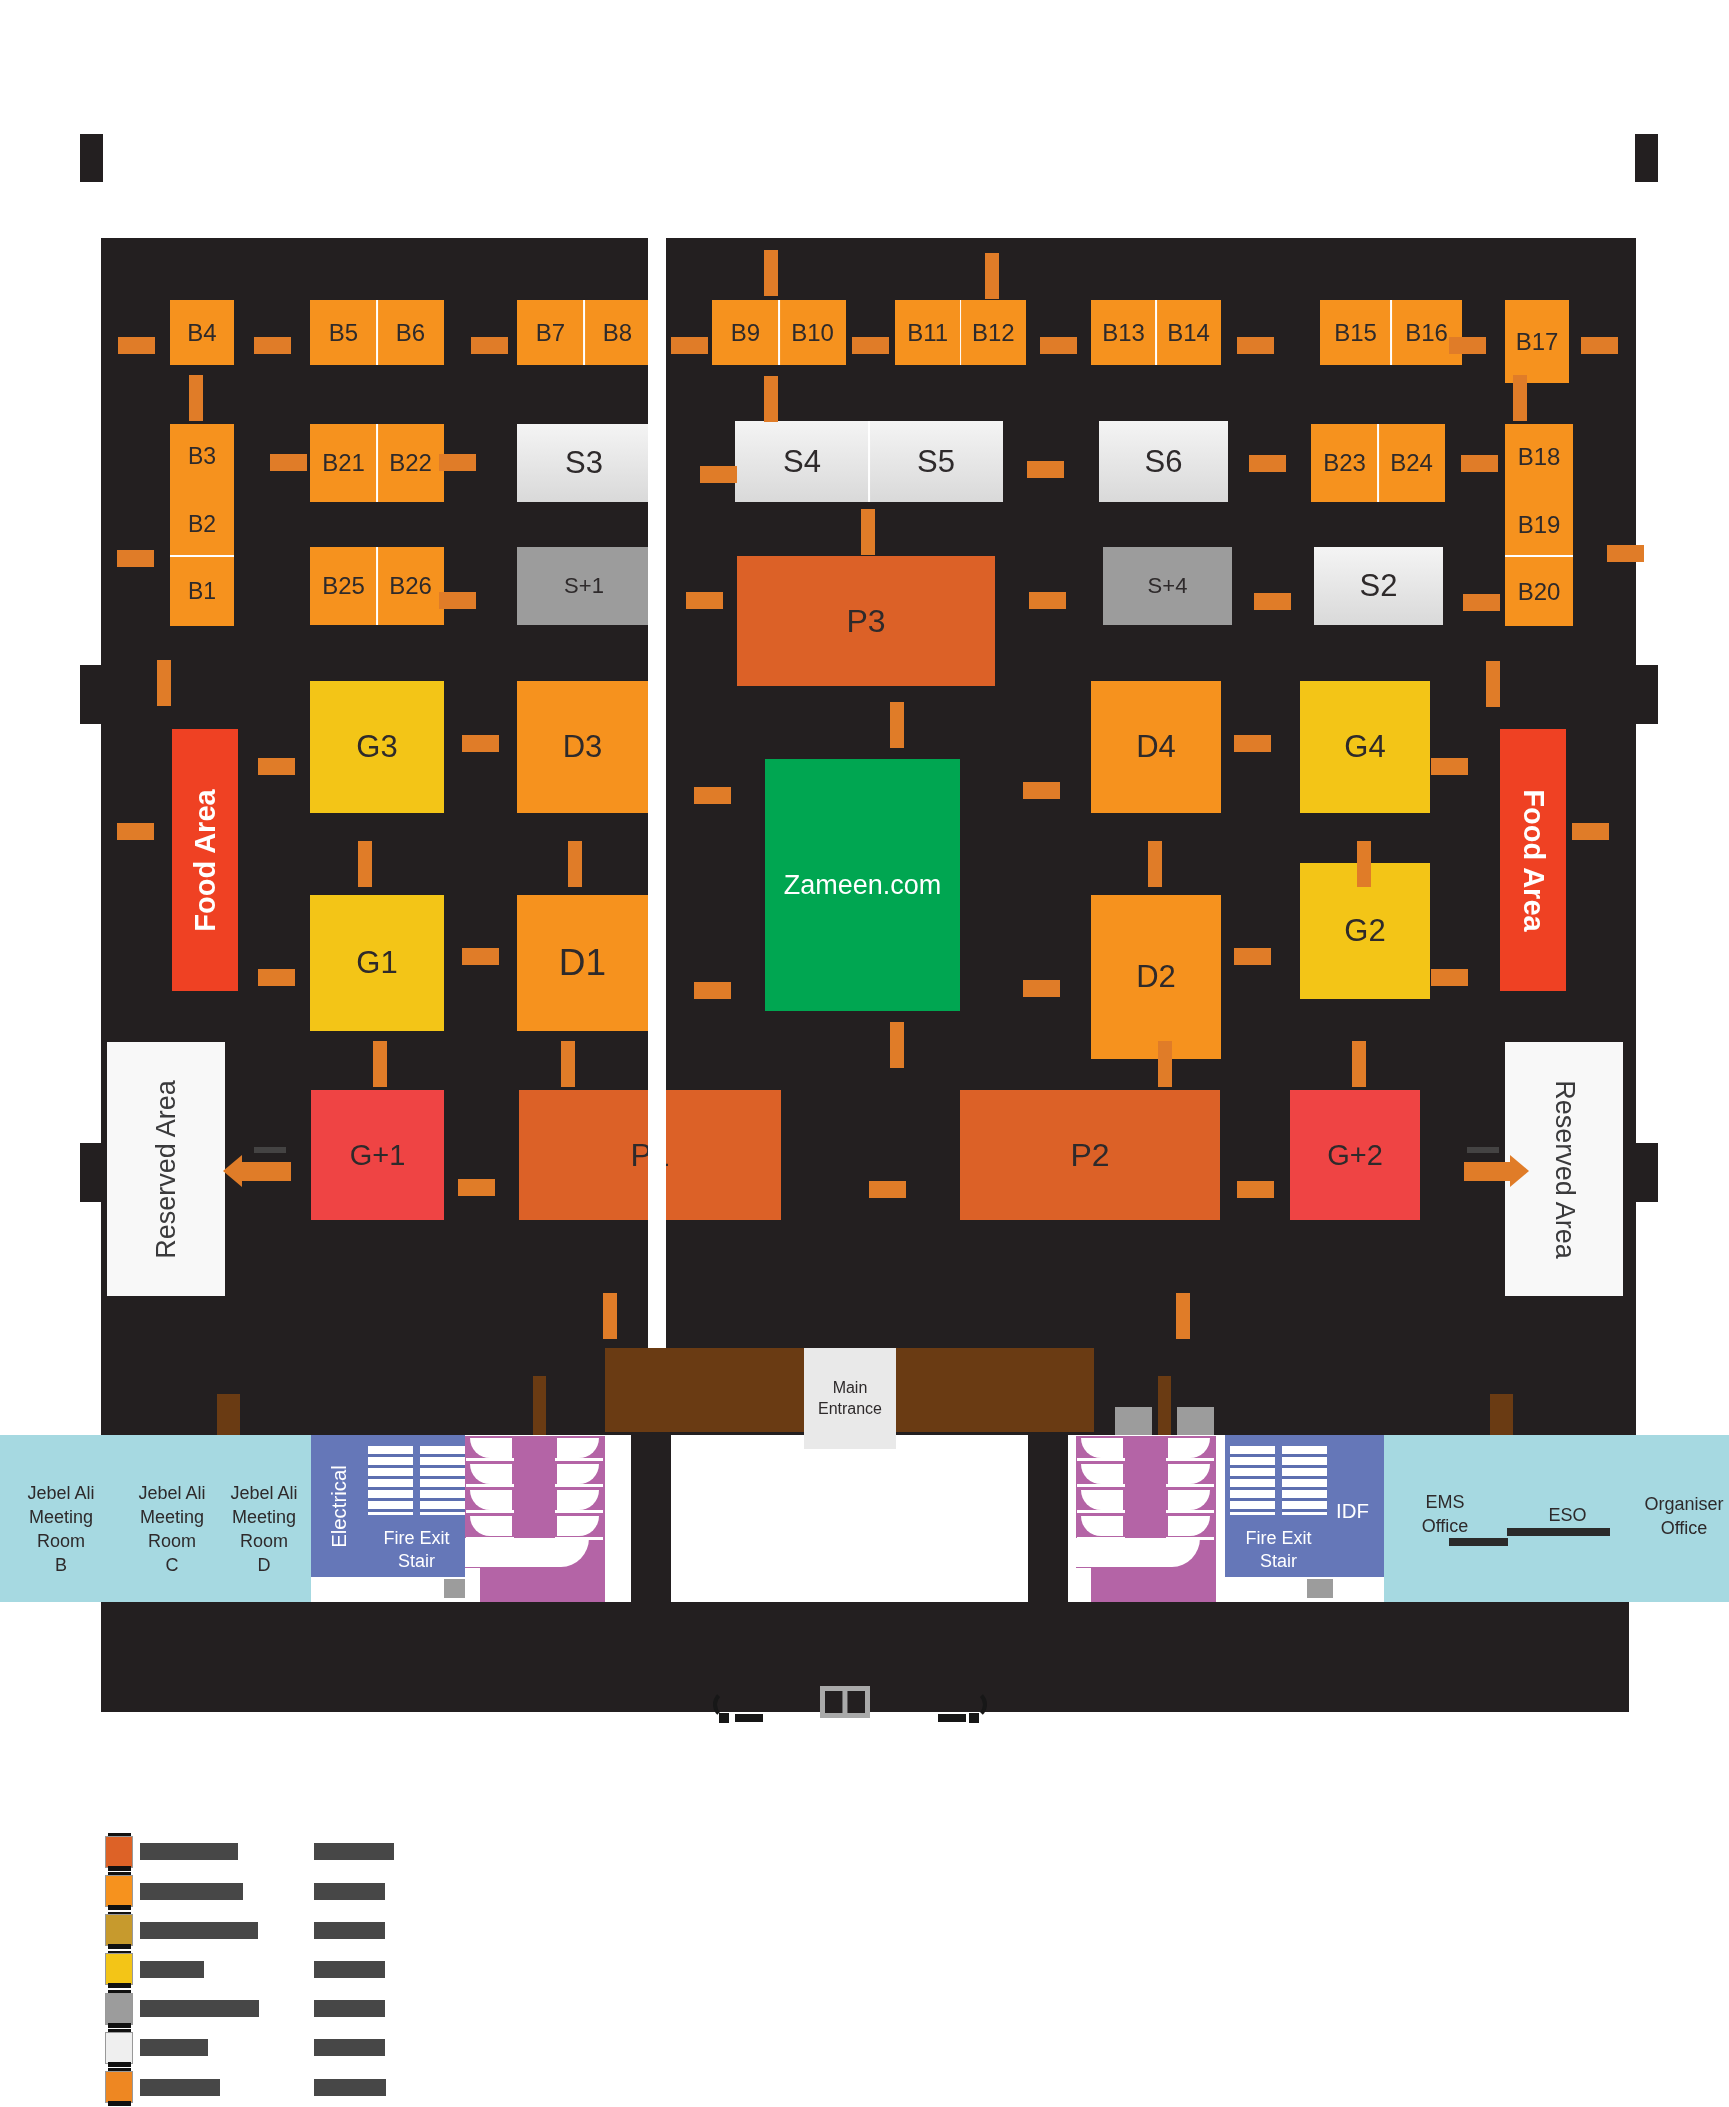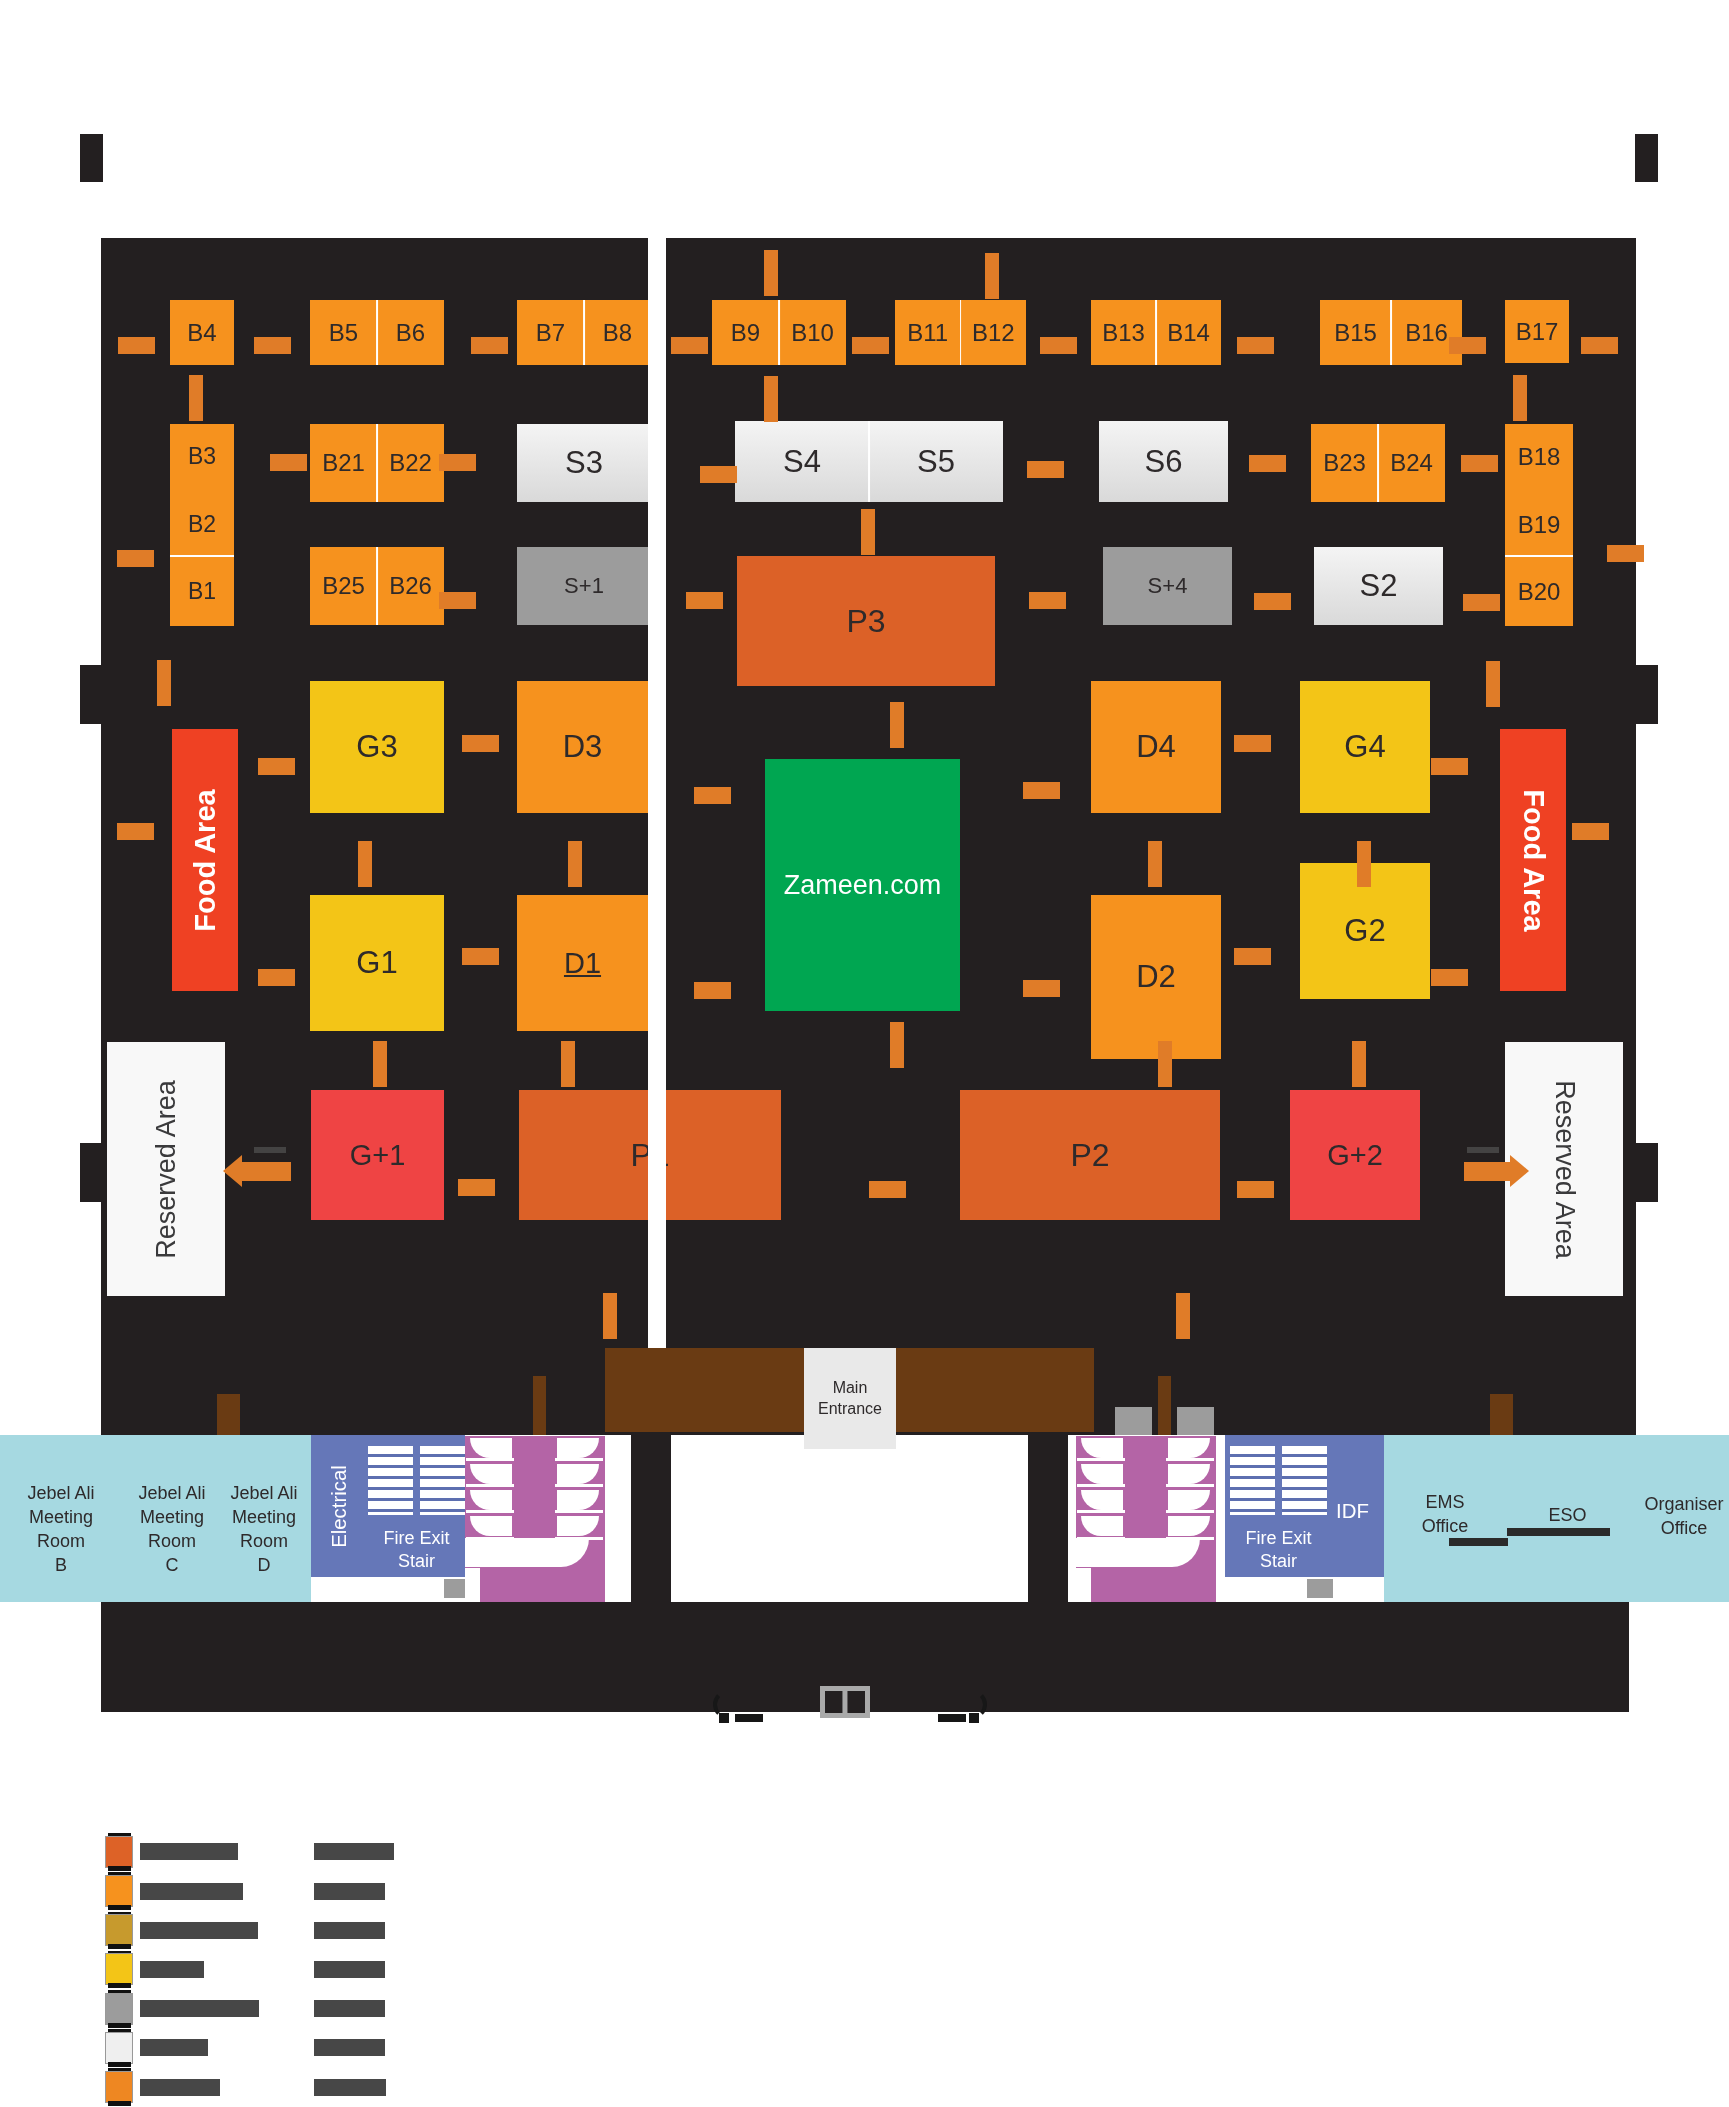--- a/index.html
+++ b/index.html
@@ -114,21 +114,21 @@
       <div class="booth t-orange" style="left: 1091px; top: 300px; width: 130px; height: 65px; font-size: 24px;">
         <div class="cell">B13</div>
         <div class="cell">B14</div>
         <div class="vdiv"></div>
       </div>
       <div class="booth t-orange" style="left: 1320px; top: 300px; width: 142px; height: 65px; font-size: 24px;">
         <div class="cell">B15</div>
         <div class="cell">B16</div>
         <div class="vdiv"></div>
       </div>
-      <div class="booth t-orange" style="left: 1505px; top: 300px; width: 64px; height: 63px; font-size: 24px; justify-content: flex-end;">
+      <div class="booth t-orange" style="left: 1505px; top: 300px; width: 64px; height: 83px; font-size: 24px; justify-content: flex-end;">
         <div style="margin: auto;">B17</div>
       </div>
       <div class="booth t-orange" style="left: 170px; top: 424px; width: 64px; height: 202px; font-size: 23px;">
         <div class="stacklbl" style="top: 19px;">B3</div>
         <div class="stacklbl" style="top: 87px;">B2</div>
         <div class="stacklbl" style="top: 154px;">B1</div>
         <div class="hdiv" style="top: 131px;"></div>
       </div>
       <div class="booth t-orange" style="left: 1505px; top: 424px; width: 68px; height: 202px; font-size: 24px;">
         <div class="stacklbl" style="top: 19px;">B18</div>
@@ -185,21 +185,21 @@
       </div>
       <div class="booth t-yellow" style="left: 1300px; top: 681px; width: 130px; height: 132px; font-size: 31px;">
         <div style="margin: auto;">G4</div>
       </div>
       <div class="booth t-green" style="left: 765px; top: 759px; width: 195px; height: 252px; font-size: 27px;">
         <div style="margin: auto;">Zameen.com</div>
       </div>
       <div class="booth t-yellow" style="left: 310px; top: 895px; width: 134px; height: 136px; font-size: 31px;">
         <div style="margin: auto;">G1</div>
       </div>
-      <div class="booth t-orange" style="left: 517px; top: 895px; width: 131px; height: 136px; font-size: 29px; text-decoration: underline;">
+      <div class="booth t-orange" style="left: 517px; top: 895px; width: 131px; height: 136px; font-size: 37px;">
         <div style="margin: auto;">D1</div>
       </div>
       <div class="booth t-orange" style="left: 1091px; top: 895px; width: 130px; height: 164px; font-size: 31px;">
         <div style="margin: auto;">D2</div>
       </div>
       <div class="booth t-yellow" style="left: 1300px; top: 863px; width: 130px; height: 136px; font-size: 31px;">
         <div style="margin: auto;">G2</div>
       </div>
       <div class="booth t-gold" style="left: 311px; top: 1090px; width: 133px; height: 130px; font-size: 29px;">
         <div style="margin: auto;">G+1</div>

